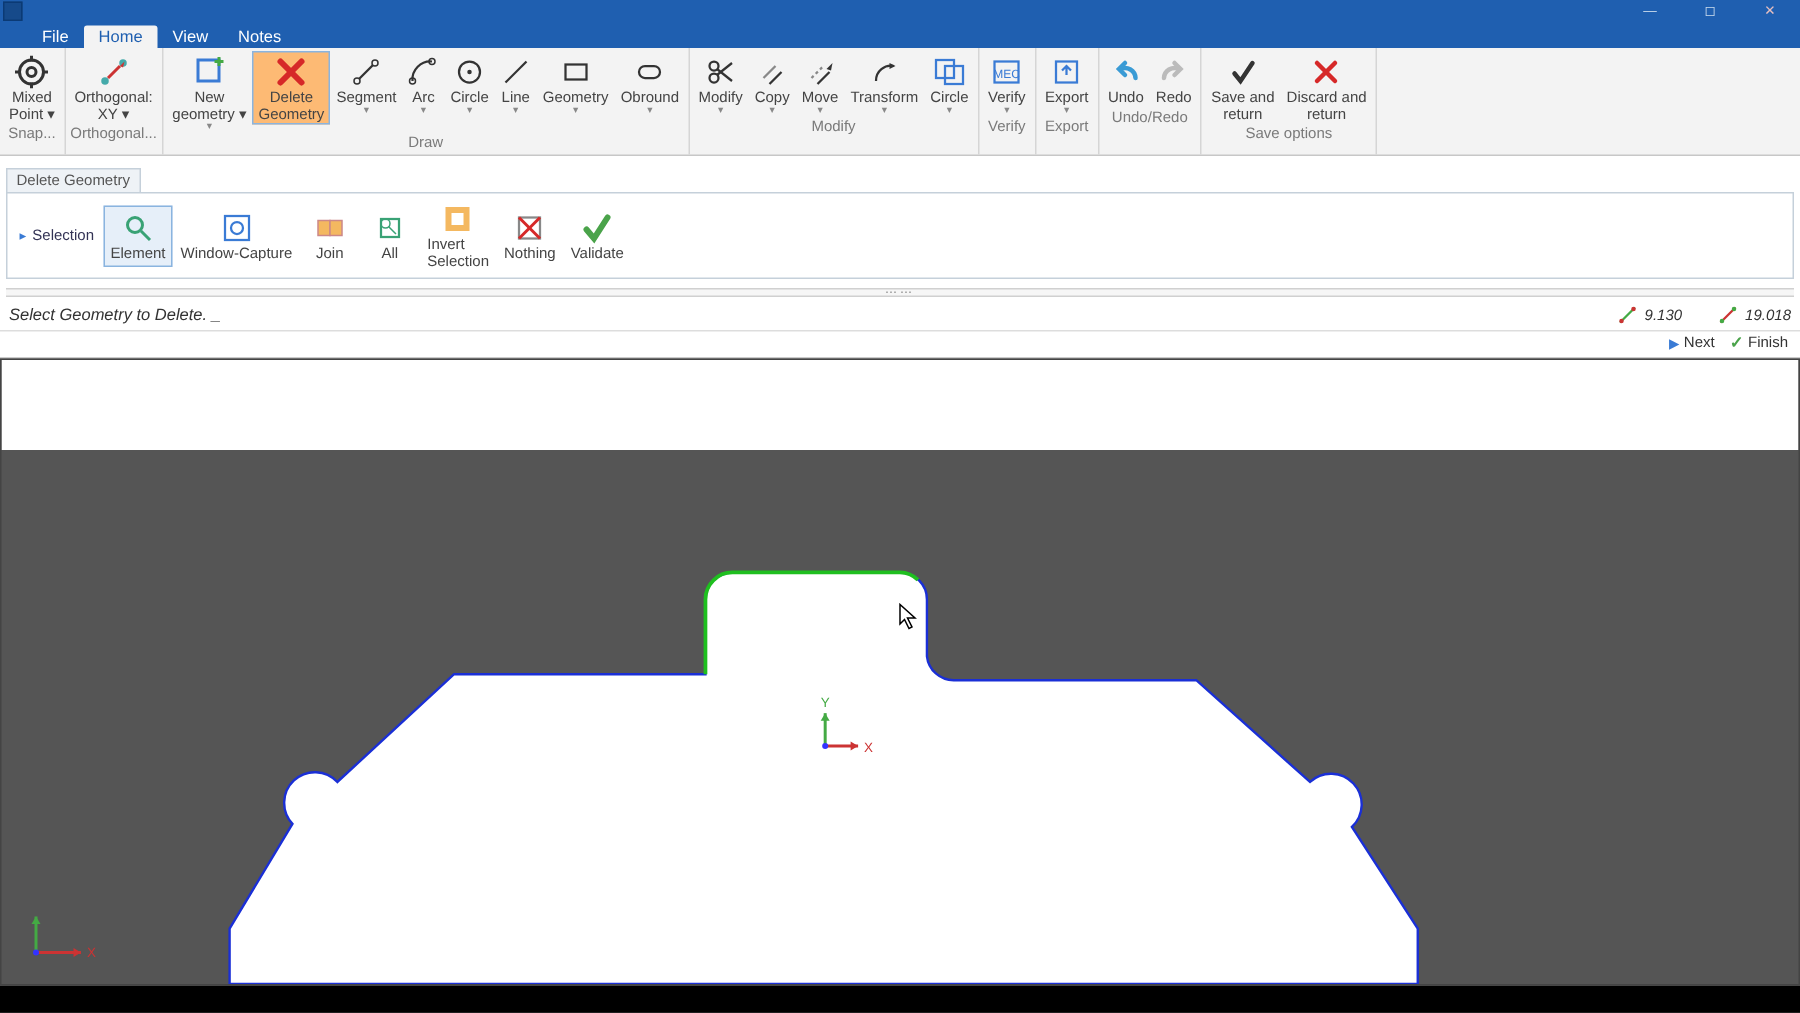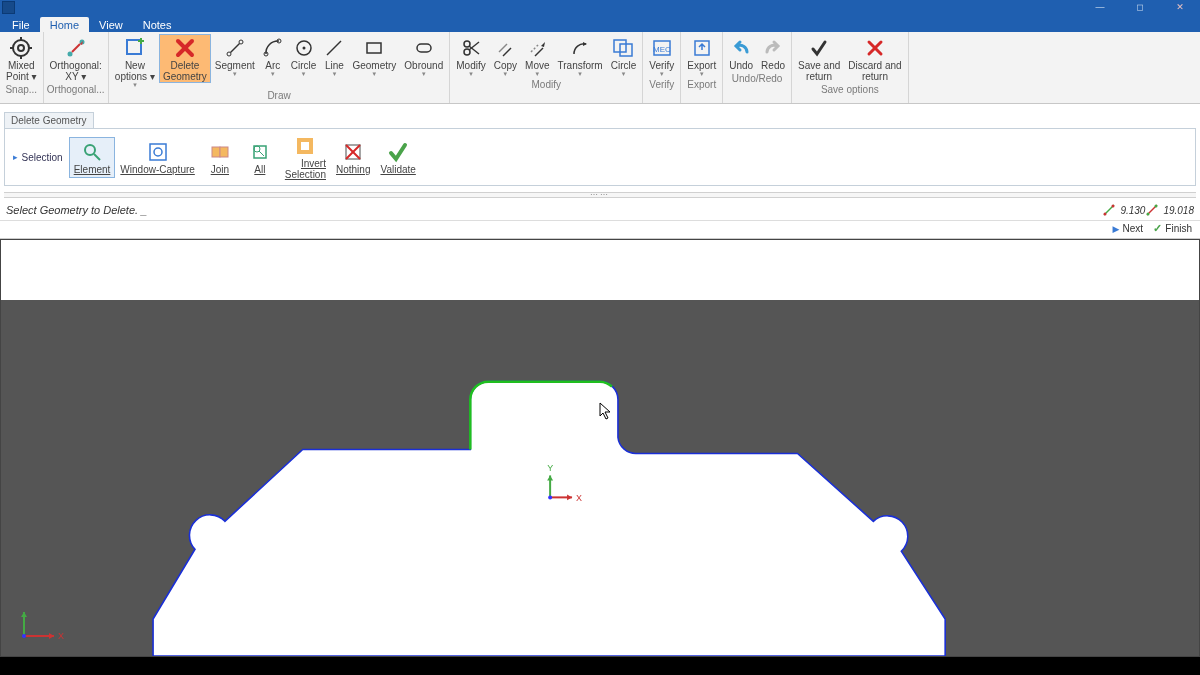--- a/index.html
+++ b/index.html
@@ -7,21 +7,21 @@
   .app { width: 1200px; height: 657px; background: #fff; display: flex; flex-direction: column; }
   .black-bar { height: 18px; background: #000; width: 1200px; }
 
   
   .titlebar { height: 14px; background: #1f5fb0; display: flex; align-items: center; justify-content: flex-end; }
   .titlebar .winctl { width: 40px; height: 14px; color: #cde; font-size: 9px; text-align: center; line-height: 14px; cursor: default; }
   .titlebar .winctl.close { color: #e8c0c0; }
   .app-logo { width: 13px; height: 13px; margin-left: 2px; margin-right: auto; background:#164a8a; border:1px solid #0b3a75; }
 
   
-  .tabs { height: 18px; background: #1f5fb0; display: flex; align-items: flex-end; padding-left: 2px; }
+  .tabs { height: 18px; background: #1f5fb0; display: flex; align-items: flex-end; padding-left: 18px; }
   .tab { font-size: 11px; padding: 2px 10px 1px 10px; color: #fff; cursor: pointer; }
   .tab.active { background: #f3f3f3; color: #1f5fb0; border-radius: 2px 2px 0 0; }
 
   
   .ribbon { background: #f3f3f3; border-bottom: 1px solid #c7c7c7; display: flex; }
   .group { display: flex; flex-direction: column; align-items: center; border-right: 1px solid #d5d5d5; padding: 2px 2px 0 2px; }
   .group-body { display: flex; align-items: flex-start; }
   .group-label { font-size: 10px; color: #7a7a7a; padding: 1px 0 2px 0; text-align:center; line-height:11px; }
   .rbtn { display: flex; flex-direction: column; align-items: center; justify-content: flex-start; padding: 2px 3px 0 3px; min-width: 28px; cursor: pointer; border:1px solid transparent;}
   .rbtn.active { background: #fdba74; border:1px solid #8ab4df; }
@@ -31,30 +31,30 @@
 
   
   .subpanel-wrap { padding: 6px 4px 2px 4px; background: #fff; }
   .panel-title { font-size: 10px; color: #555; background: #eef2f6; border:1px solid #c5d0da; border-bottom:none; padding: 2px 6px; display:inline-block; }
   .panel-body { border:1px solid #c5d0da; display:flex; align-items:center; padding:2px; }
   .sel-toggle { font-size: 10px; color:#335; padding: 0 6px; display:flex; align-items:center; gap:4px;}
   .sel-toggle::before { content:"▸"; color:#3a7bd5; font-size:9px;}
   .pbtn { display:flex; flex-direction:column; align-items:center; padding:2px 4px; border:1px solid transparent; cursor:pointer; min-width:40px;}
   .pbtn.active { background:#e6eff9; border:1px solid #8ab4df; }
   .pbtn .ic { height:24px; display:flex; align-items:center; justify-content:center; }
-  .pbtn .lbl { font-size:10px; color:#444; text-align:right; line-height:11px; white-space:pre;text-decoration:underline; }
+  .pbtn .lbl { font-size:10px; color:#444; text-align:left; line-height:11px; white-space:pre; }
 
   
   .grip { height:6px; border-top:1px solid #d0d0d0; border-bottom:1px solid #d0d0d0; background:#f6f6f6; margin-top:6px; position:relative;}
   .grip::after { content:"⋯⋯"; position:absolute; left:50%; transform:translateX(-50%); font-size:8px; letter-spacing:2px; color:#888; top:-3px;}
 
   
   .prompt-row { display:flex; align-items:center; font-size:11px; font-family: "Courier New", monospace; padding:3px 6px; color:#333; border-bottom:1px solid #ddd; background:#fff;font-style:italic;}
   .prompt-row .prompt-text::after { content:" _"; }
-  .coord-block { margin-left:auto; display:flex; align-items:flex-start; font-family:"Segoe UI",sans-serif; font-size:10px; color:#333;}
+  .coord-block { margin-left:auto; display:flex; align-items:flex-start; gap:24px; font-family:"Segoe UI",sans-serif; font-size:10px; color:#333;}
   .coord-item { display:flex; align-items:center; gap:4px; }
   .coord-item svg { width:14px; height:14px;}
 
   
   .nf-row { display:flex; justify-content:flex-end; align-items:center; font-size:10px; padding:1px 8px 3px 8px; gap:10px; border-bottom:1px solid #ccc; }
   .nf-row .nf { display:flex; align-items:center; gap:3px; color:#333; cursor:pointer;}
   .nf .tri { color:#3a7bd5; font-size:9px;}
   .nf .chk { color:#4aa34a; font-size:11px; font-weight:bold;}
 
   
@@ -132,21 +132,21 @@
       <div class="group-body">
         <div class="rbtn dd">
           <span class="ic">
             <svg width="22" height="22">
                 <rect x="3" y="3" width="14" height="14" fill="none" stroke="#3a7bd5" stroke-width="2"></rect>
                 <line x1="14" y1="4" x2="20" y2="4" stroke="#4a4" stroke-width="2"></line>
                 <line x1="17" y1="1" x2="17" y2="7" stroke="#4a4" stroke-width="2"></line>
               </svg>
           </span>
           <span class="lbl">New
-options ▾</span>
+geometry ▾</span>
         </div>
         <div class="rbtn active">
           <span class="ic">
             <svg width="22" height="22">
                 <line x1="4" y1="4" x2="18" y2="18" stroke="#d62828" stroke-width="4" stroke-linecap="round"></line>
                 <line x1="18" y1="4" x2="4" y2="18" stroke="#d62828" stroke-width="4" stroke-linecap="round"></line>
               </svg>
           </span>
           <span class="lbl">Delete
 Geometry</span>

